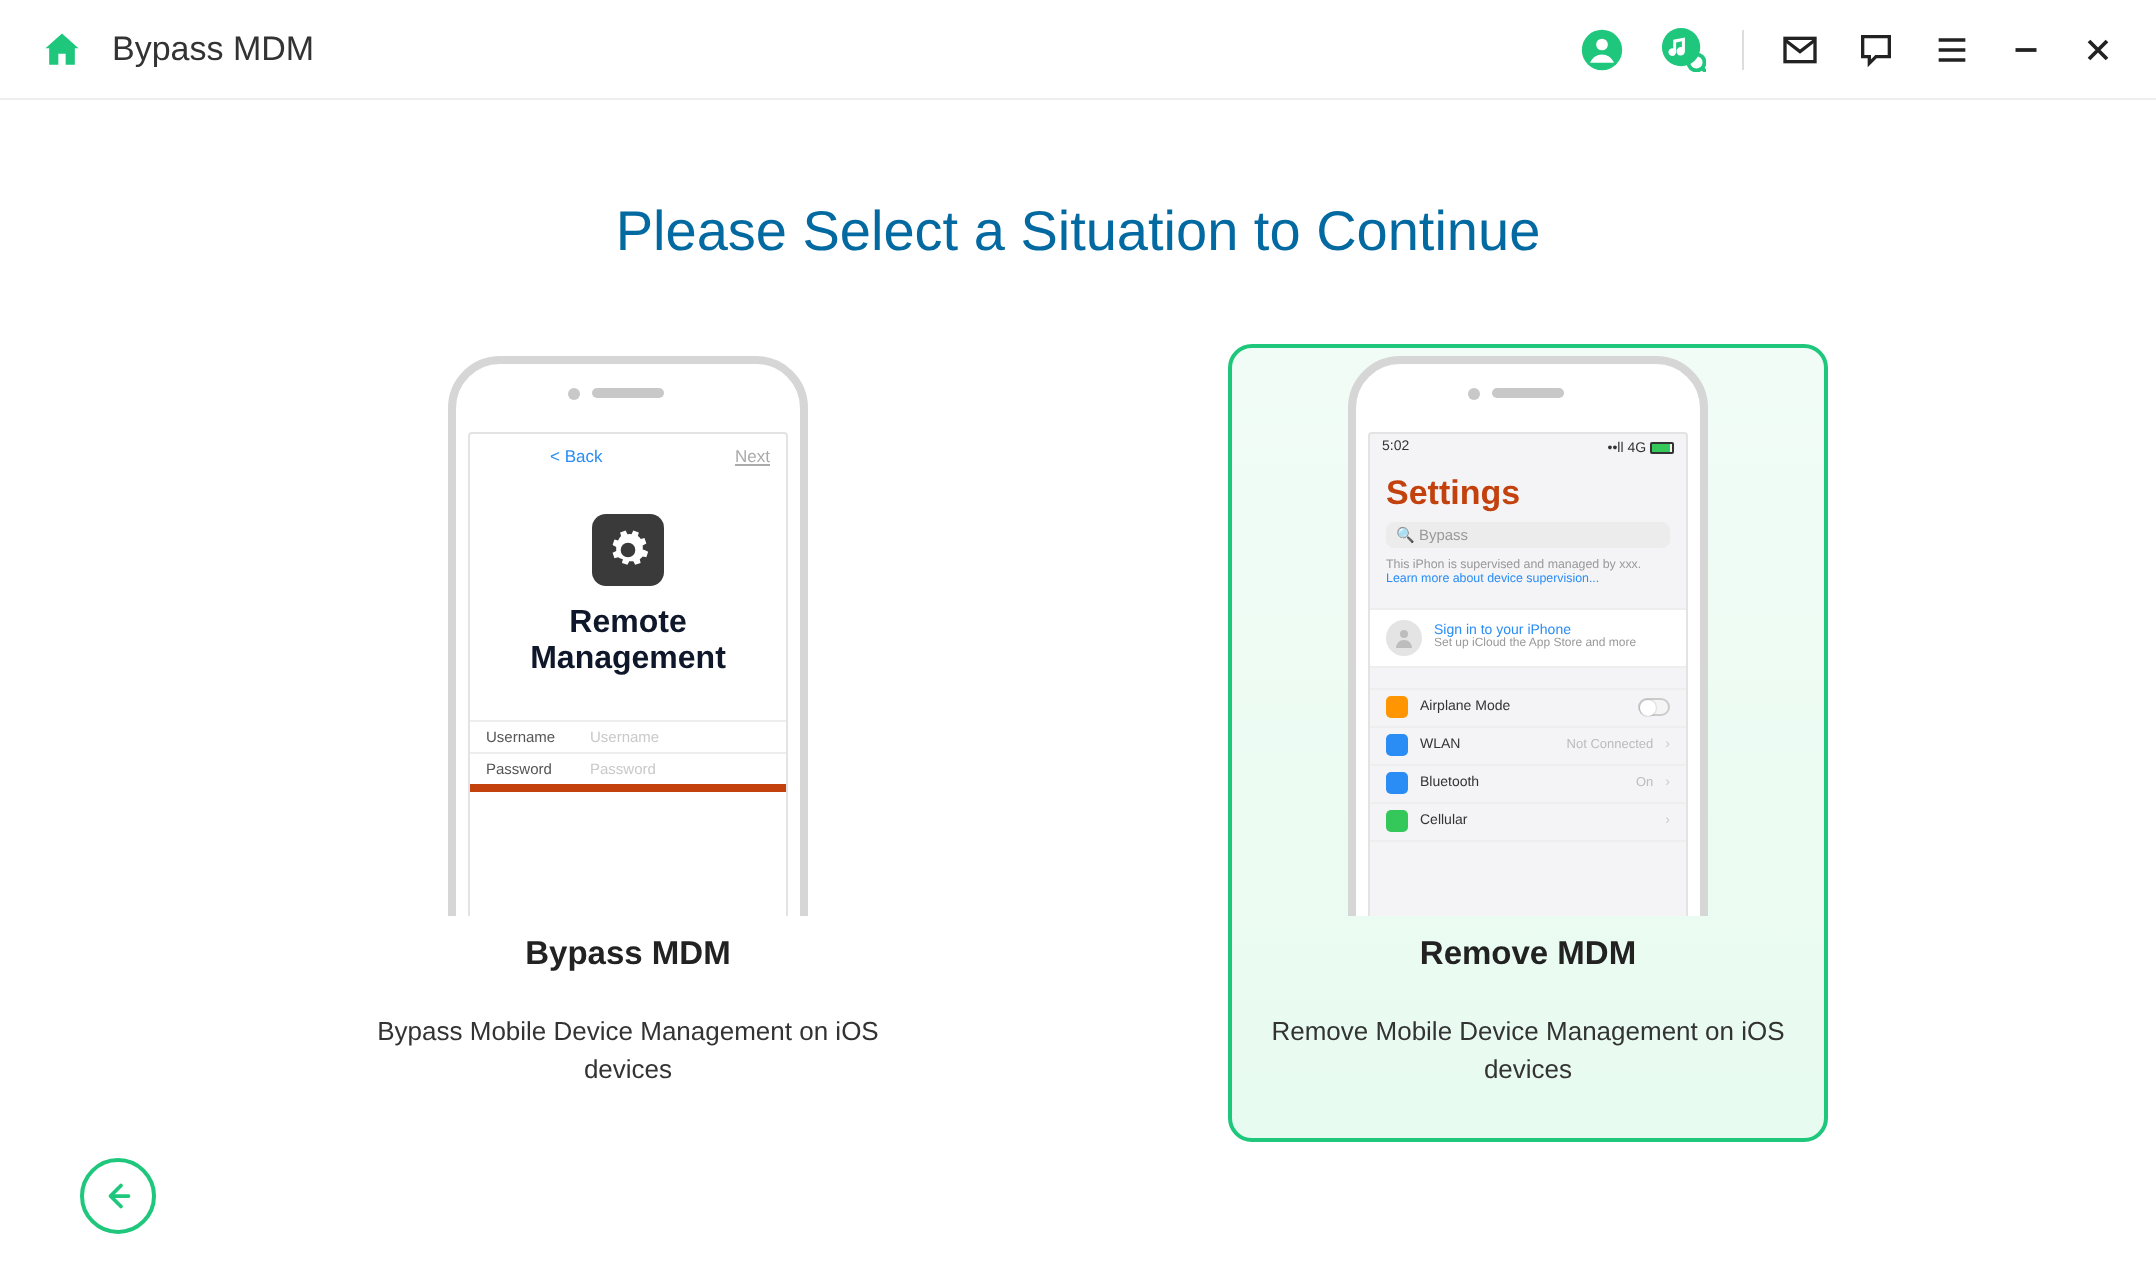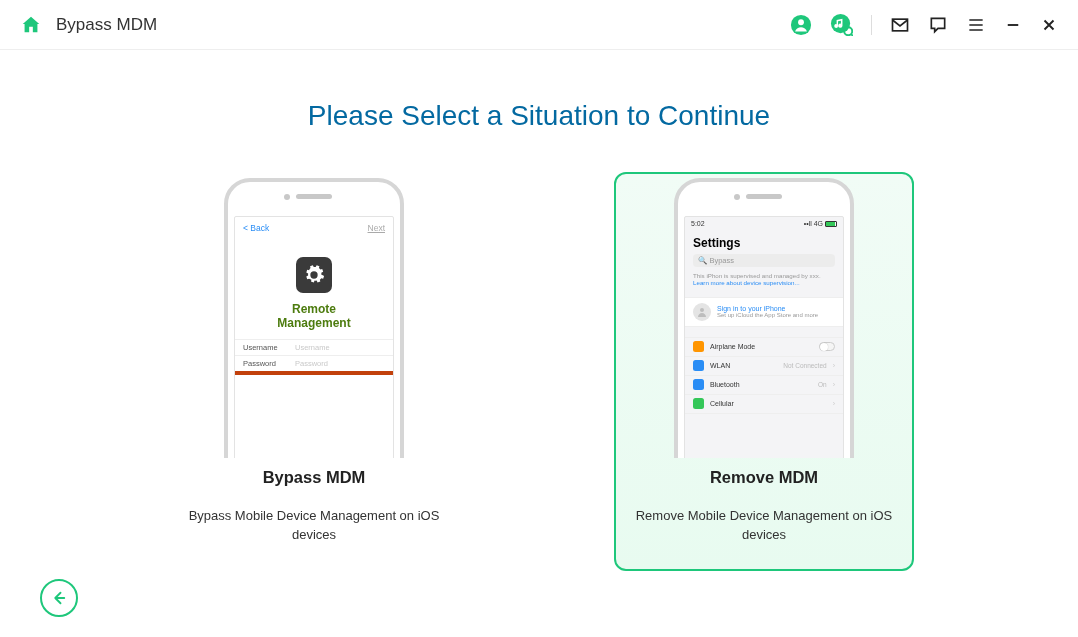--- a/index.html
+++ b/index.html
@@ -20,32 +20,32 @@
     .option-card.selected { border-color: #1ec77b; background: linear-gradient(180deg, #f1fcf6, #e8fbf0); }
 
     .phone-wrap { position: relative; width: 200px; height: 280px; margin: 0 auto; overflow: hidden; }
     .phone { position: absolute; top: 0; left: 10px; width: 180px; height: 400px; border: 4px solid #d6d6d6; border-radius: 26px; background: #fff; }
     .phone-speaker { position: absolute; top: 12px; left: 50%; transform: translateX(-50%); width: 36px; height: 5px; border-radius: 3px; background: #c8c8c8; }
     .phone-camera { position: absolute; top: 12px; left: 56px; width: 6px; height: 6px; border-radius: 50%; background: #c8c8c8; }
     .screen { position: absolute; top: 34px; left: 6px; right: 6px; bottom: 20px; border: 1px solid #e3e3e3; border-radius: 2px; background: #fff; overflow: hidden; }
 
     
     .rm-top { display: flex; justify-content: space-between; padding: 6px 8px; font-size: 8.5px; }
-    .rm-back { color: #2a8df5; }
+    .rm-back { color: #2a8df5; margin-left: 32px; }
     .rm-next { color: #aaa; text-decoration: underline; }
     .rm-gear { width: 36px; height: 36px; margin: 18px auto 10px; background: #3a3a3a; border-radius: 7px; display: flex; align-items: center; justify-content: center; }
-    .rm-title { font-size: 12px; font-weight: 700; color: #4d7c0f; line-height: 1.15; margin-bottom: 8px; }
+    .rm-title { font-size: 16px; font-weight: 700; color: #0f172a; line-height: 1.15; margin-bottom: 20px; }
     .rm-row { display: flex; padding: 3px 8px; border-top: 1px solid #eee; font-size: 7.5px; color: #888; gap: 14px; }
     .rm-row-label { color: #555; width: 38px; text-align: left; }
     .rm-row-val { color: #c9c9c9; text-align: left; }
 
     
     .st-status { display: flex; justify-content: space-between; padding: 3px 6px; font-size: 7px; color: #333; }
     .st-head { padding: 6px 8px 4px; text-align: left; }
-    .st-title { font-size: 12px; font-weight: 700; color: #000000; margin-bottom: 4px; }
+    .st-title { font-size: 17px; font-weight: 700; color: #c2410c; margin-bottom: 4px; }
     .st-search { background: #ececec; border-radius: 4px; font-size: 7.5px; color: #999; padding: 2px 5px; }
     .st-note { font-size: 6.2px; color: #999; margin-top: 5px; text-align: left; line-height: 1.2; }
     .st-note a { color: #2a8df5; text-decoration: none; }
     .st-profile { display: flex; align-items: center; gap: 6px; background: #fff; border-top: 1px solid #eee; border-bottom: 1px solid #eee; padding: 5px 8px; margin-top: 6px; }
     .st-avatar { width: 18px; height: 18px; border-radius: 50%; background: #e4e4e4; display:flex; align-items:center; justify-content:center; }
     .st-profile-lines { text-align: left; }
     .st-signin { font-size: 7px; color: #2a8df5; }
     .st-signin-sub { font-size: 6px; color: #999; }
     .st-list { margin-top: 10px; border-top: 1px solid #eee; }
     .st-item { display: flex; align-items: center; gap: 6px; border-bottom: 1px solid #eee; padding: 3.5px 8px; font-size: 7px; }

